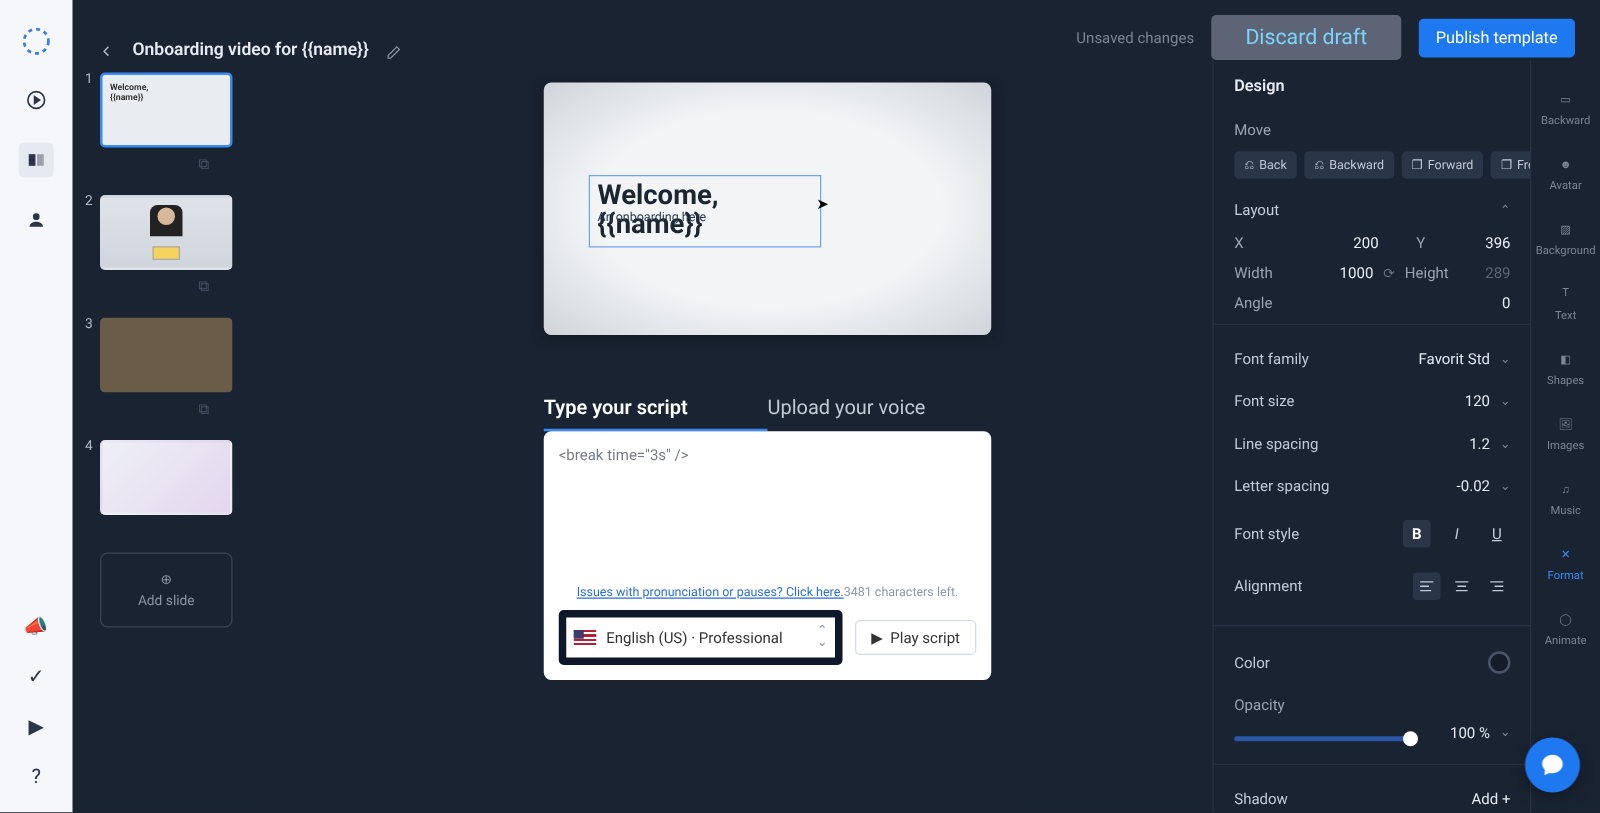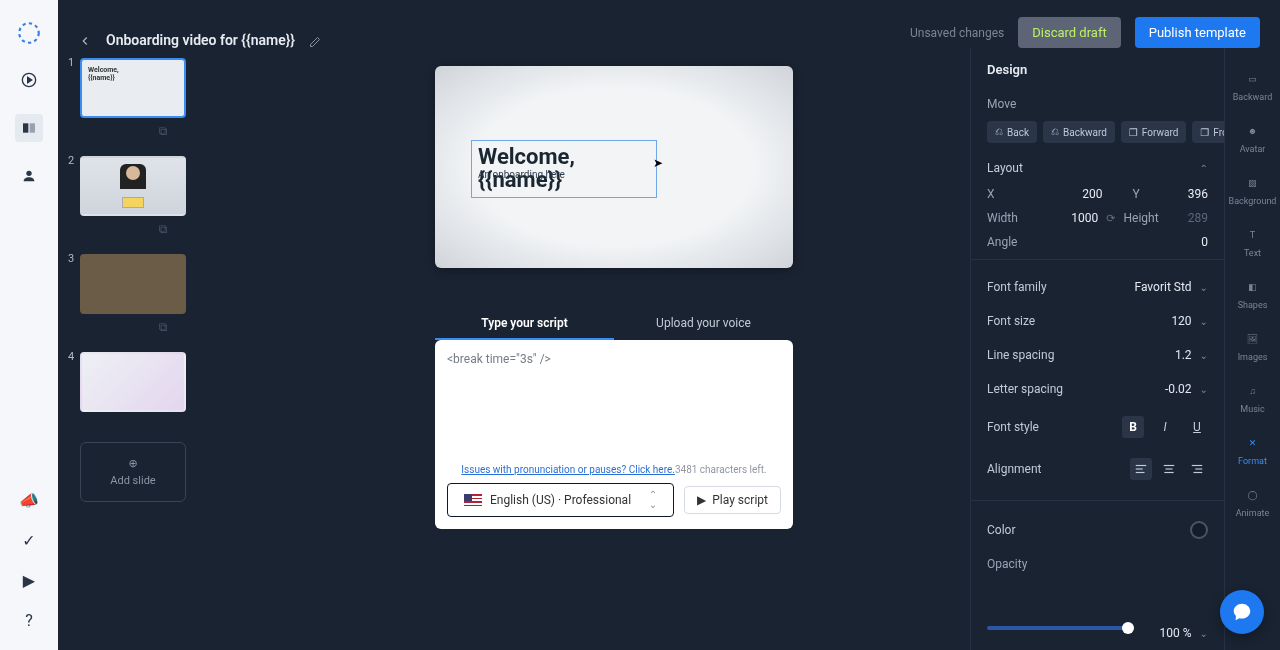--- a/index.html
+++ b/index.html
@@ -9,47 +9,47 @@
 .rail-icon { width: 20px; height: 20px; display: flex; align-items: center; justify-content: center; color: #2a3548; cursor: pointer; }
 .rail-icon.active { background: #e5e9f0; border-radius: 4px; padding: 4px; width: 28px; height: 28px; }
 .rail-bottom { margin-top: auto; margin-bottom: 20px; display: flex; flex-direction: column; gap: 20px; }
 .main-area { flex: 1; display: flex; flex-direction: column; }
 .topbar { height: 48px; display: flex; align-items: flex-end; padding: 0 20px; gap: 14px; }
 .back-arrow { color: #aeb7c4; cursor: pointer; }
 .title { color: #e8ecf2; font-size: 14px; font-weight: 600; }
 .edit-title { color: #8a93a3; cursor: pointer; }
 .topbar-right { margin-left: auto; display: flex; align-items: center; gap: 14px; }
 .unsaved { color: #7c8494; font-size: 12px; }
-.btn-gray { background: #5c6475; color: #bef264; border: none; padding: 8px 14px; border-radius: 4px; font-size: 13px; cursor: pointer; }
+.btn-gray { background: #5c6475; color: #7dd3fc; border: none; padding: 8px 27px; border-radius: 4px; font-size: 17px; cursor: pointer; }
 .btn-blue { background: #1e79f0; color: #fff; border: none; padding: 8px 14px; border-radius: 4px; font-size: 13px; cursor: pointer; }
 .content-row { flex: 1; display: flex; overflow: hidden; }
 .slides-col { width: 200px; padding: 10px 12px; overflow-y: auto; }
 .slide-wrap { margin-bottom: 18px; position: relative; }
 .slide-num { position: absolute; left: -2px; top: -2px; color: #b2bac8; font-size: 11px; }
 .slide-thumb { margin-left: 10px; width: 106px; height: 60px; border-radius: 4px; background: #e9ecf0; border: 2px solid transparent; display:flex; flex-direction:column; padding:6px; font-size:7px; color:#333; position:relative; overflow:hidden; }
 .slide-thumb.selected { border-color: #3a8cf5; }
 .slide-sub-icon { text-align: center; margin-top: 6px; margin-left:10px; color: #4a5568; font-size: 12px; }
 .add-slide-btn { margin-left:10px; margin-top:30px; width:106px; height:60px; border:1px solid #3a4456; border-radius:6px; display:flex; flex-direction:column; align-items:center; justify-content:center; gap:4px; color:#8b94a6; font-size:11px; cursor:pointer; }
 .canvas-col { flex: 1; display: flex; flex-direction: column; align-items: center; padding: 18px 20px 10px; }
 .canvas { width: 358px; height: 202px; background: radial-gradient(ellipse at center, #f2f4f6 55%, #d0d4da 100%); border-radius: 6px; position: relative; box-shadow: 0 2px 10px rgba(0,0,0,.3); }
 .text-box { position: absolute; left: 36px; top: 74px; border: 1px solid #6fa6e9; padding: 4px 6px 6px 6px; min-width: 186px; }
 .text-box .line1 { font-size: 22px; font-weight: 700; color: #1a2732; line-height: 1.05; }
 .text-box .line2sub { position:absolute; font-size: 10px; color:#2a3a4c; top:28px; left:6px; }
 .text-box .line2 { font-size: 22px; font-weight: 700; color: #1a2732; line-height: 1.05; }
 .cursor-arrow { position:absolute; left:218px; top:90px; color:#000; font-size:12px; }
 .script-tabs { margin-top: 40px; width: 358px; display: flex; }
-.script-tab { flex: 1; text-align: center; font-size: 12px; padding: 8px 0; color: #c2c9d4; cursor:pointer; }
+.script-tab { flex: 1; font-size: 16px; padding: 8px 0; color: #c2c9d4; cursor:pointer; }
 .script-tab.active { color: #fff; border-bottom: 2px solid #3a8cf5; font-weight:600; }
 .script-box { width: 358px; background: #fff; border-radius: 6px; padding: 12px; color: #333; display:flex; flex-direction:column; }
 .script-text { width: 100%; min-height: 108px; border: none; resize: none; font-size: 12px; color: #757c87; outline:none; font-family:inherit; }
 .script-bottom-row { display:flex; justify-content:center; font-size:10px; margin-top:4px; }
 .help-link { color:#2a6fd6; text-decoration:underline; cursor:pointer; }
 .chars-left { color:#9097a2; }
 .voice-row { display:flex; gap:10px; margin-top:8px; align-items:center; }
-.voice-select { flex:1; border:1px solid #0f172a; border-radius:4px; padding:6px 16px; display:flex; align-items:center; gap:8px; font-size:12px; color:#333; cursor:pointer; }
+.voice-select { flex:1; border:6px solid #0f172a; border-radius:4px; padding:6px 6px; display:flex; align-items:center; gap:8px; font-size:12px; color:#333; cursor:pointer; }
 .voice-select .flag { width:18px; height:12px; background: linear-gradient(to bottom, #b22234 0 15%, #fff 15% 30%, #b22234 30% 45%, #fff 45% 60%, #b22234 60% 75%, #fff 75% 90%, #b22234 90%); position:relative; }
 .voice-select .flag::before { content:''; position:absolute; left:0; top:0; width:8px; height:7px; background:#3c3b6e; }
 .chevrons { margin-left:auto; color:#8a93a3; font-size:10px; line-height:1; }
 .play-btn { border:1px solid #d6dbe3; border-radius:4px; padding:6px 12px; font-size:12px; color:#333; background:#fff; cursor:pointer; display:flex; align-items:center; gap:6px; }
 .design-panel { width: 254px; background: #1a2332; border-left: 1px solid #283143; padding: 14px 16px; overflow-y:auto; font-size:12px; }
 .panel-title { color:#e8ecf2; font-size:13px; font-weight:600; margin-bottom:20px; }
 .panel-section-label { color:#9aa3b3; margin-bottom:10px; font-size:12px; }
 .move-row { display:flex; gap:6px; margin-bottom:18px; }
 .move-btn { background:#2a3548; color:#bfc8d6; border:none; border-radius:4px; padding:5px 8px; font-size:10px; cursor:pointer; display:flex; align-items:center; gap:4px; }
 .layout-header { display:flex; justify-content:space-between; align-items:center; color:#c4ccd9; margin-bottom:12px; cursor:pointer; }
@@ -63,21 +63,21 @@
 .font-val { display:flex; align-items:center; gap:8px; color:#e4e9f1; }
 .chev-down { color:#7c8596; font-size:10px; }
 .style-btns { display:flex; gap:10px; }
 .style-btn { width:22px; height:22px; display:flex; align-items:center; justify-content:center; color:#c5cdd9; cursor:pointer; border-radius:3px; }
 .style-btn.active { background:#2a3548; color:#fff; font-weight:700; }
 .align-btns { display:flex; gap:6px; }
 .align-btn { width:22px; height:22px; display:flex; align-items:center; justify-content:center; cursor:pointer; border-radius:3px; color:#c2cad7; }
 .align-btn.active { background:#2a3548; }
 .color-swatch { width:18px; height:18px; border-radius:50%; border:2px solid #4a5468; background:#141c2a; cursor:pointer; }
 .opacity-row { display:flex; flex-direction:column; gap:8px; padding:8px 0; }
-.slider-wrap { display:flex; align-items:flex-start; gap:26px;margin-top:47px; }
+.slider-wrap { display:flex; align-items:flex-end; gap:26px; }
 .slider { flex:1; height:4px; background:#2a56a5; border-radius:2px; position:relative; }
 .slider-thumb-el { position:absolute; right:0; top:-4px; width:12px; height:12px; background:#fff; border-radius:50%; }
 .right-rail { width: 56px; background: #1a2332; border-left:1px solid #283143; display:flex; flex-direction:column; align-items:center; padding-top:14px; gap:4px; }
 .rrail-item { width:46px; padding:8px 0; display:flex; flex-direction:column; align-items:center; gap:4px; color:#7b8495; font-size:9px; cursor:pointer; border-radius:4px; }
 .rrail-item.active { color:#3a8cf5; }
 .rrail-icon { width:18px; height:18px; display:flex; align-items:center; justify-content:center; }
 .chat-bubble { position:fixed; right:16px; bottom:16px; width:44px; height:44px; border-radius:50%; background:#1e79f0; display:flex; align-items:center; justify-content:center; color:#fff; cursor:pointer; box-shadow:0 4px 12px rgba(0,0,0,.3); }
 .thumb-2 { background: linear-gradient(#dfe3e9,#cfd5dd); display:flex; align-items:center; justify-content:flex-start; padding-left:6px; gap:8px;}
 .avatar-fig { width:26px; height:40px; background:#222; border-radius:6px 6px 0 0; position:relative; }
 .avatar-fig::before { content:''; position:absolute; top:2px; left:6px; width:14px; height:14px; background:#d8b89a; border-radius:50%; }

